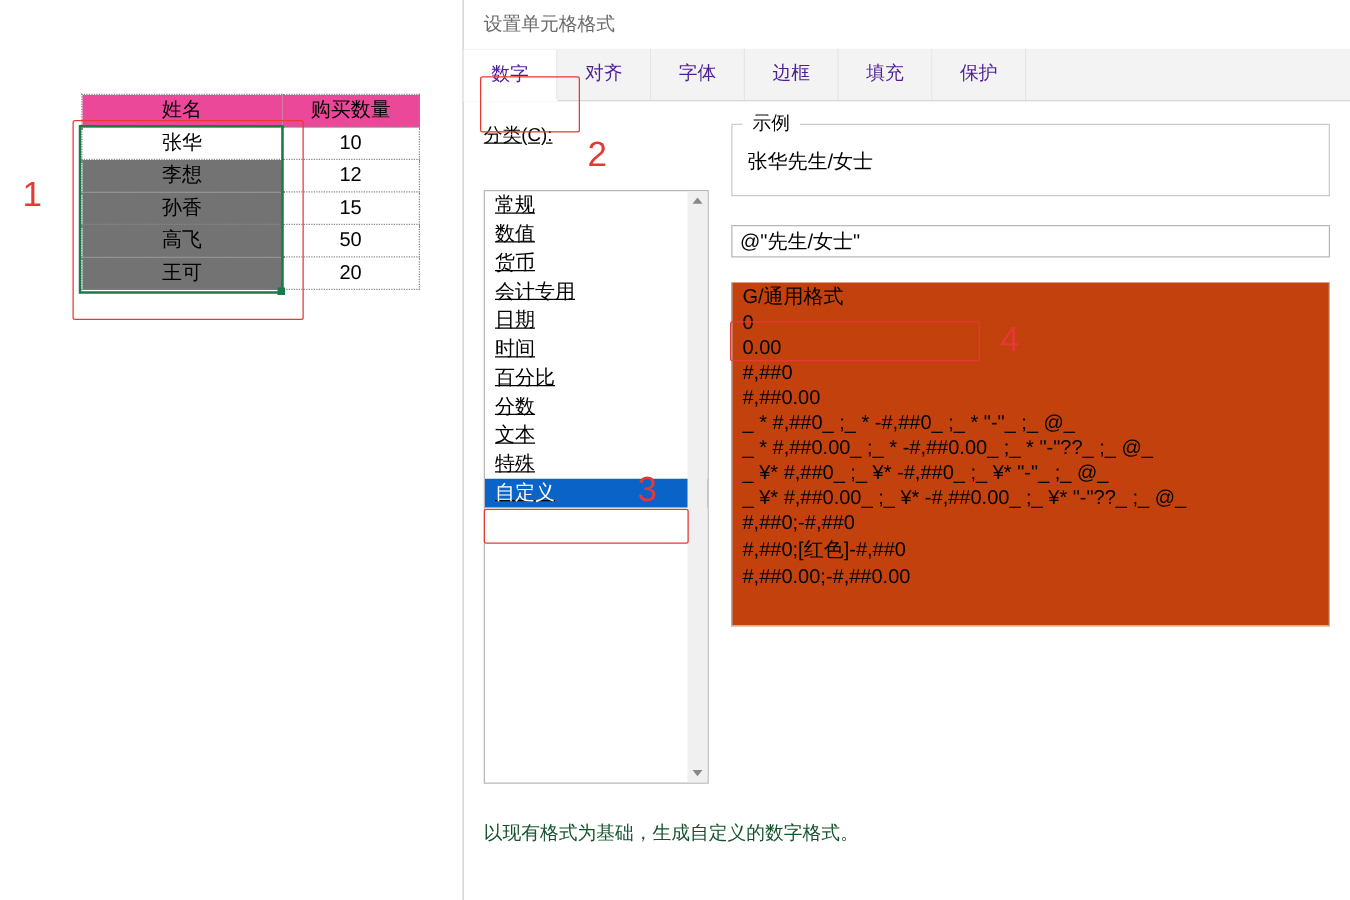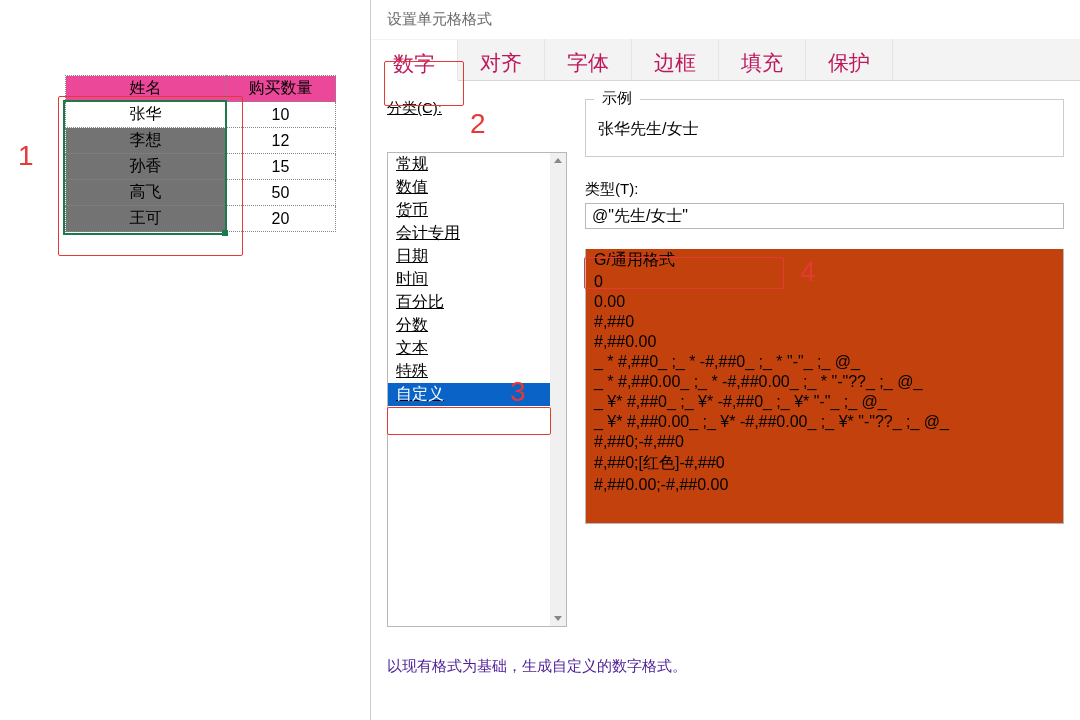--- a/index.html
+++ b/index.html
@@ -80,22 +80,22 @@
       color: #6a6a6a;
     }
     .tabs {
       display: flex;
       border-bottom: 1px solid #d6d6d6;
       background: #f3f3f3;
       height: 42px;
     }
     .tab {
       padding: 10px 22px;
-      font-size: 21px;
-      color: #be185d;
+      font-size: 15px;
+      color: #4c1d95;
       cursor: pointer;
       border-right: 1px solid #e5e5e5;
       background: #f3f3f3;
     }
     .tab.active {
       background: #fff;
       border-bottom: 2px solid #fff;
       position: relative;
       top: 1px;
     }
@@ -190,21 +190,21 @@
       padding: 1px 8px;
       font-size: 16px;
       white-space: nowrap;
       overflow: hidden;
       cursor: pointer;
     }
 
     .hint {
       padding: 20px 16px;
       font-size: 15px;
-      color: #4c1d95;
+      color: #14532d;
     }
   </style>
 </head>
 <body>
 
 <table class="spreadsheet">
   <tbody>
       <tr>
     <th class="col-name">姓名</th>
     <th class="col-qty">购买数量</th>
@@ -266,21 +266,20 @@
         <div class="cat-item selected">自定义</div>
         <div class="cat-scroll"></div>
       </div>
     </div>
 
     <div class="format-section">
       <div class="sample-box">
         <span class="sample-label">示例</span>
         <div class="sample-val">张华先生/女士</div>
       </div>
-      <span class="type-label">类型(T):</span>
       <input class="type-input" value="@&quot;先生/女士&quot;" style="">
       <div class="format-list">
         <div class="fmt-item">G/通用格式</div>
         <div class="fmt-item">0</div>
         <div class="fmt-item">0.00</div>
         <div class="fmt-item">#,##0</div>
         <div class="fmt-item">#,##0.00</div>
         <div class="fmt-item">_ * #,##0_ ;_ * -#,##0_ ;_ * "-"_ ;_ @_</div>
         <div class="fmt-item">_ * #,##0.00_ ;_ * -#,##0.00_ ;_ * "-"??_ ;_ @_</div>
         <div class="fmt-item">_ ¥* #,##0_ ;_ ¥* -#,##0_ ;_ ¥* "-"_ ;_ @_</div>

